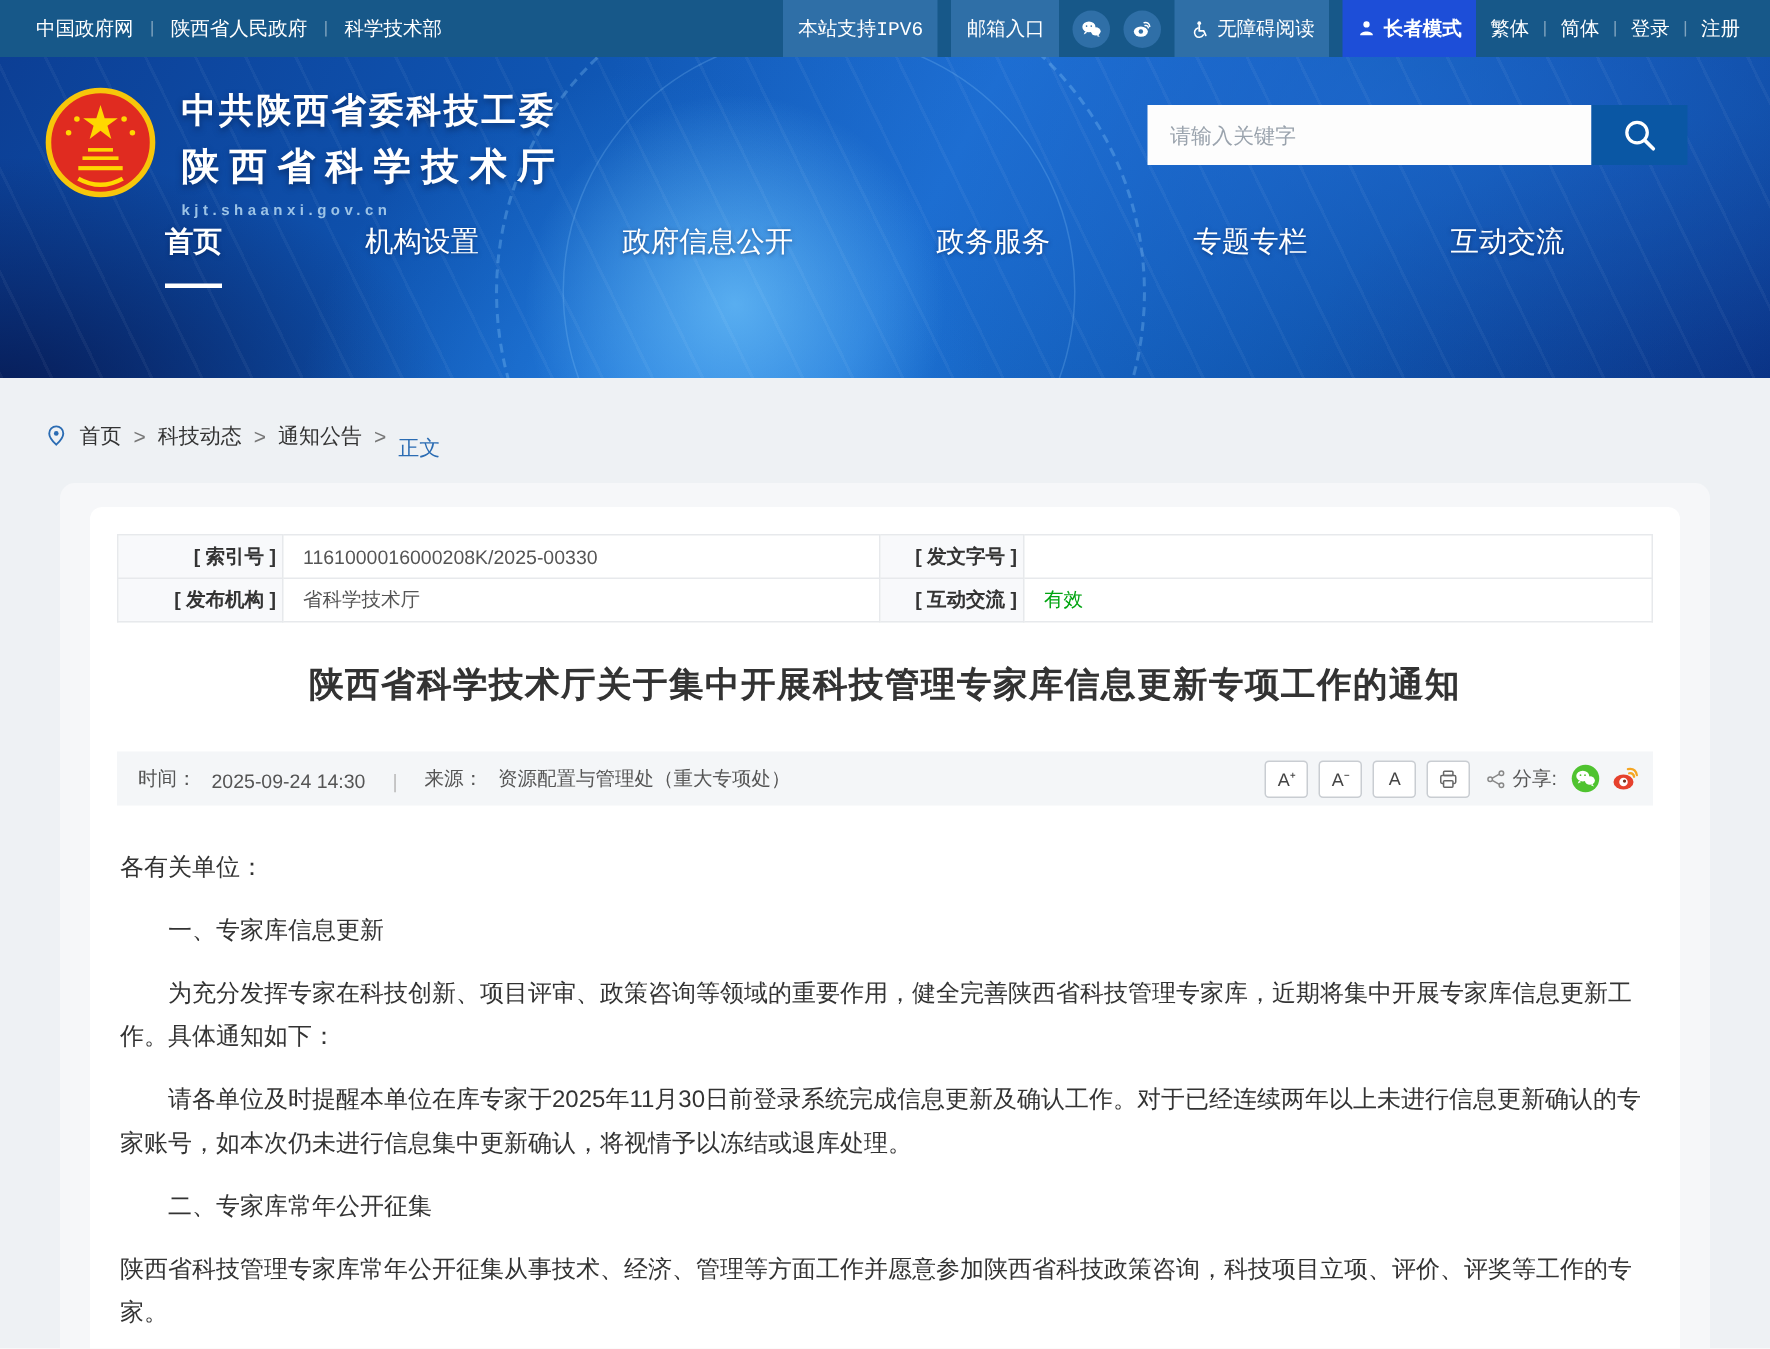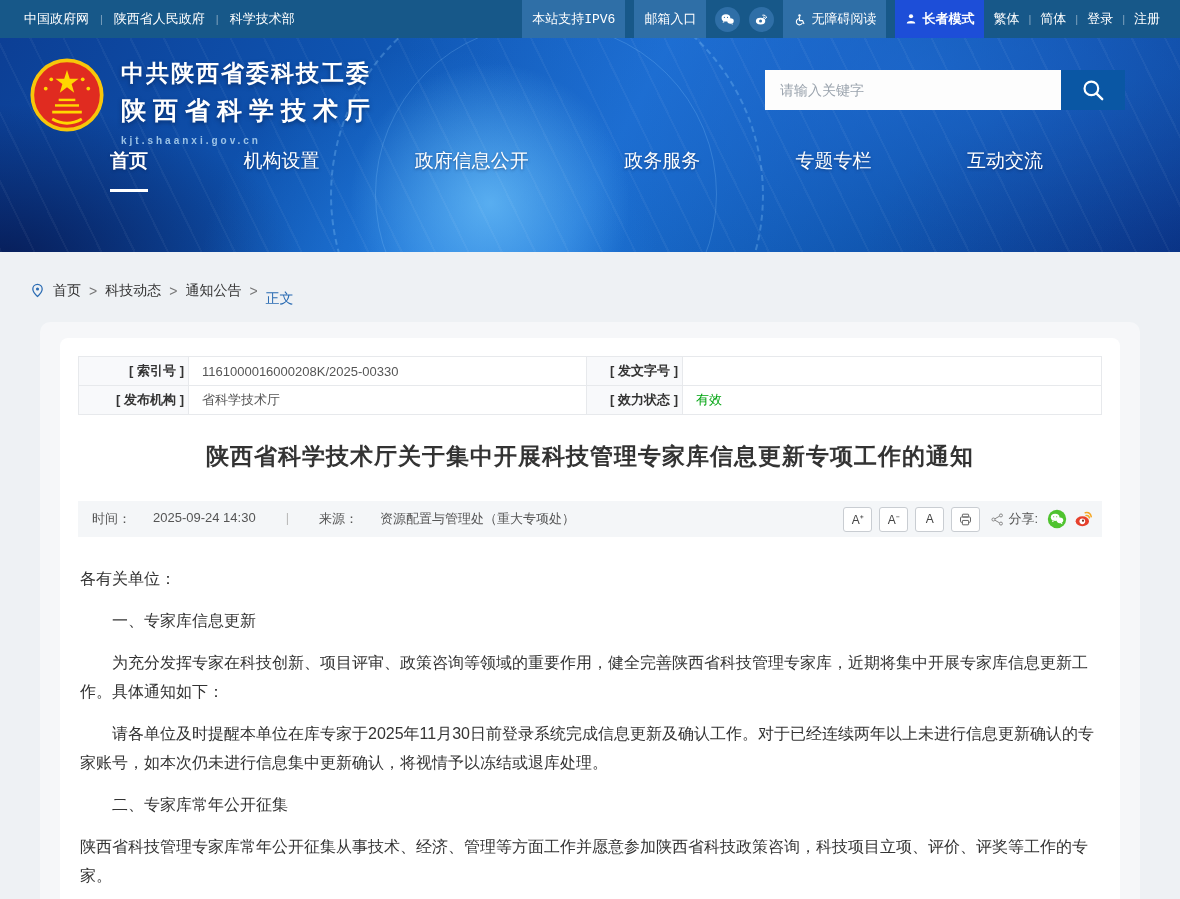--- a/index.html
+++ b/index.html
@@ -104,21 +104,21 @@
   .valid { color:#00a410; }
   
   .article-title {
     text-align:center; font-size:23px; font-weight:bold; color:#333;
     margin:26px 10px 29px; letter-spacing:1px;
   }
   .meta-bar {
     display:flex; justify-content:space-between; align-items:center;
     background:#f4f6f8; height:36px; padding:0 8px 0 14px; font-size:13px; color:#555;
   }
-  .meta-left { display:flex; align-items:flex-start; gap:22px; }
+  .meta-left { display:flex; align-items:flex-end; gap:10px; }
   .meta-div { color:#bbb; padding:0 8px; }
   .meta-right { display:flex; align-items:center; gap:7px; }
   .fbtn {
     width:29px; height:25px; background:#fff; border:1px solid #c9cdd2; border-radius:3px;
     font-size:12px; color:#444; display:flex; align-items:center; justify-content:center; cursor:pointer;
   }
   .share-label { color:#555; margin:0 2px 0 3px; display:flex; align-items:center; gap:3px; }
   .share-ic { cursor:pointer; display:flex; }
   .article-body { padding:27px 2px 0; font-size:16px; color:#333; line-height:29px; }
   .article-body p { margin:0 0 13px; }
@@ -245,21 +245,21 @@
       <tbody>
           <tr>
         <td class="lbl w-l1">[ 索引号 ]</td>
         <td class="w-v1">1161000016000208K/2025-00330</td>
         <td class="lbl w-l2">[ 发文字号 ]</td>
         <td></td>
       </tr>
       <tr>
         <td class="lbl">[ 发布机构 ]</td>
         <td>省科学技术厅</td>
-        <td class="lbl">[ 效力状态 ]</td>
+        <td class="lbl">[ 互动交流 ]</td>
         <td class="valid">有效</td>
       </tr>
     </tbody>
       </table>
 
     <h1 class="article-title">陕西省科学技术厅关于集中开展科技管理专家库信息更新专项工作的通知</h1>
 
     <div class="meta-bar">
       <div class="meta-left">
         <span>时间：</span>

